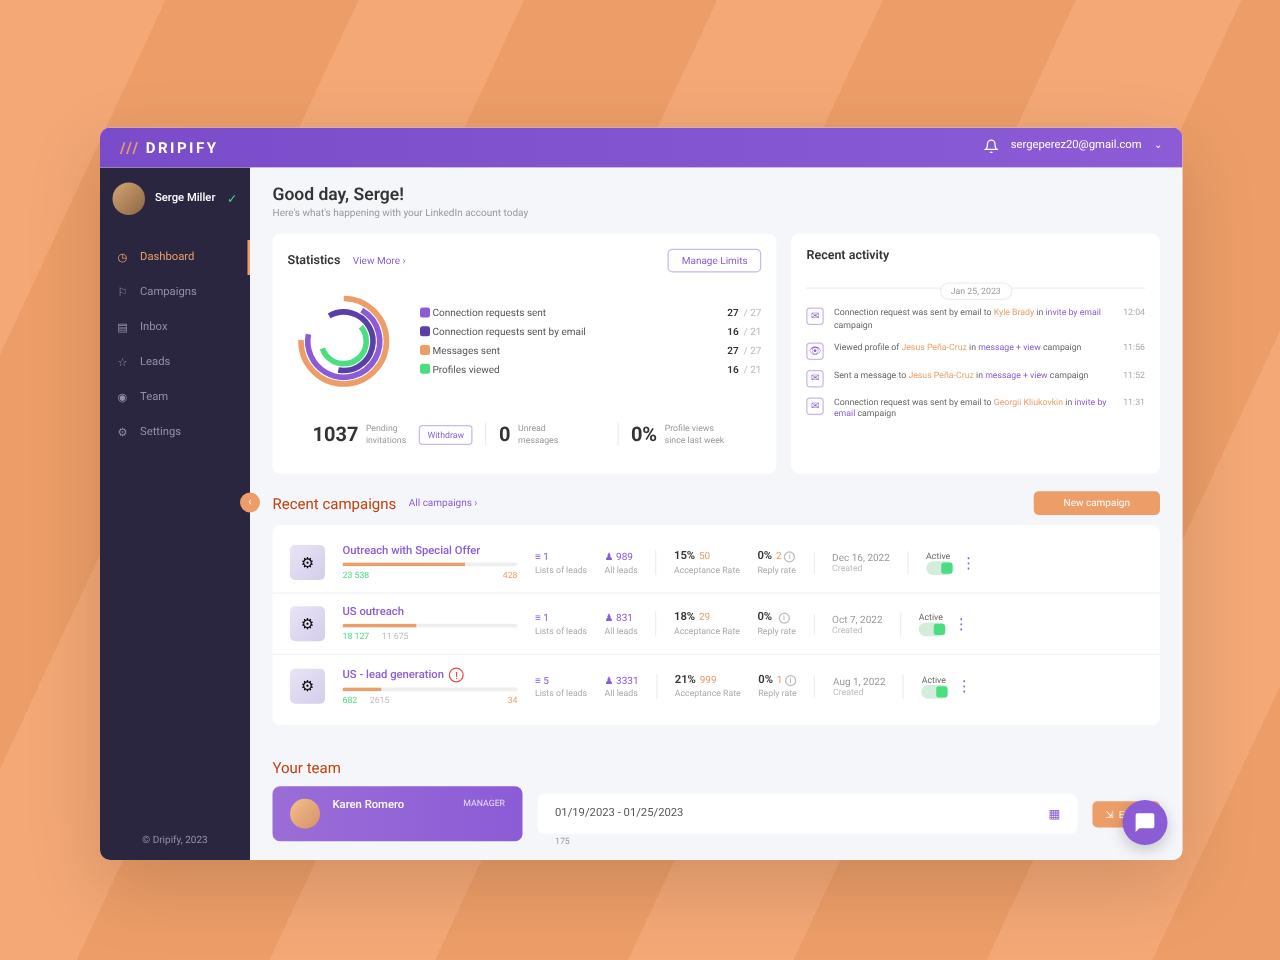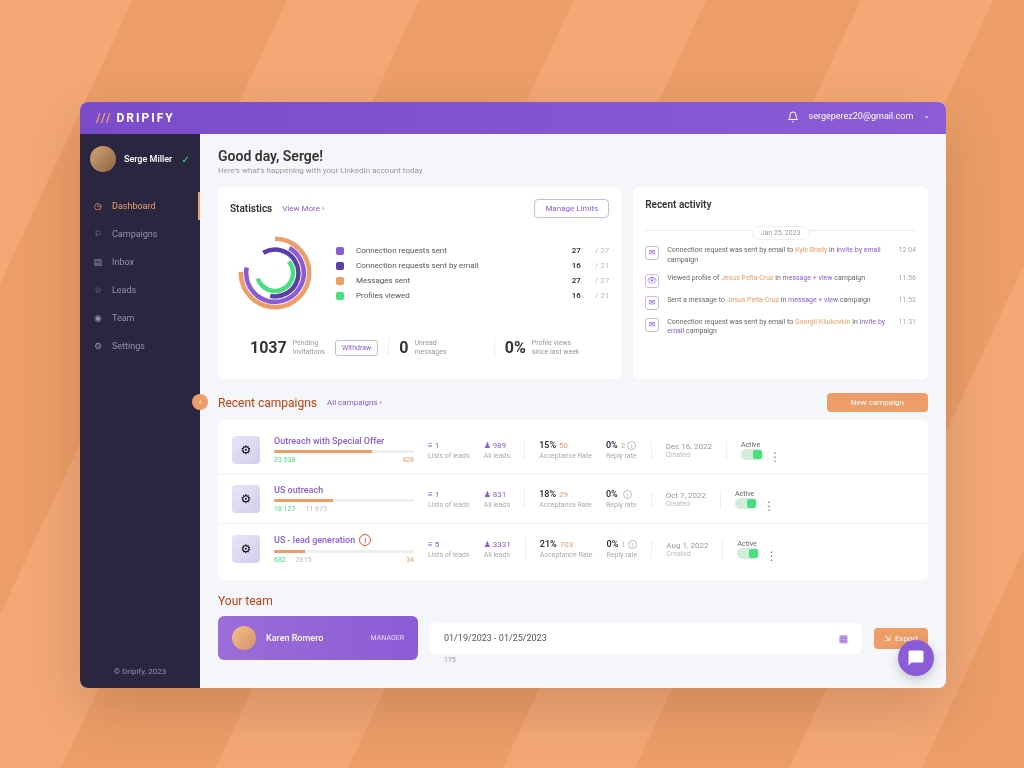--- a/index.html
+++ b/index.html
@@ -30,21 +30,21 @@
 .stats-row{display:flex;gap:12px;margin-top:12px}
 .card{background:#fff;border-radius:6px;padding:12px}
 .stats-card{flex:1.4}
 .card-header{display:flex;align-items:center;gap:10px;margin-bottom:10px}
 .card-title{font-size:10px;font-weight:600;color:#333}
 .view-more{font-size:8px;color:#8b5cd6;cursor:pointer}
 .manage-limits{margin-left:auto;font-size:8px;color:#8b5cd6;border:1px solid #c9b8ea;border-radius:4px;padding:4px 10px;cursor:pointer}
 .stats-body{display:flex;gap:16px;align-items:center}
 .donut{width:90px;height:90px;flex-shrink:0}
 .stat-list{flex:1;display:flex;flex-direction:column;gap:6px}
-.stat-row{display:flex;align-items:flex-end;gap:12px;font-size:8px}
+.stat-row{display:flex;align-items:flex-start;gap:2px;font-size:8px}
 .stat-dot{width:8px;height:8px;border-radius:2px}
 .stat-label{flex:1;color:#555}
 .stat-val{font-weight:600;color:#333}
 .stat-max{color:#bbb;margin-left:2px}
 .activity-card{flex:1;}
 .activity-date{text-align:center;font-size:7px;color:#999;border:1px solid #eee;border-radius:8px;padding:2px 8px;display:inline-block;margin:0 auto}
 .activity-date-wrap{text-align:center;margin-bottom:6px;position:relative}
 .activity-date-wrap::before{content:'';position:absolute;left:0;right:0;top:50%;height:1px;background:#eee;z-index:0}
 .activity-date{position:relative;background:#fff;z-index:1}
 .activity-list{display:flex;flex-direction:column;gap:8px}
@@ -78,30 +78,30 @@
 .camp-nums span:nth-child(3){color:#ed9e68;margin-left:auto}
 .camp-stat{display:flex;flex-direction:column;gap:2px}
 .camp-stat-top{font-size:8px;color:#8b5cd6;display:flex;align-items:center;gap:4px}
 .camp-stat-bot{font-size:7px;color:#aaa}
 .camp-pct{display:flex;flex-direction:column;gap:2px}
 .camp-pct-top{font-size:9px;color:#333;font-weight:600}
 .camp-pct-top .sub{font-size:8px;color:#ed9e68;font-weight:400;margin-left:3px}
 .camp-pct-bot{font-size:7px;color:#aaa}
 .camp-date{font-size:8px;color:#999}
 .camp-date-sub{font-size:7px;color:#bbb}
-.camp-status{display:flex;align-items:flex-end;gap:6px}
+.camp-status{display:flex;align-items:center;gap:6px}
 .status-badge{font-size:7px;color:#666}
 .toggle{width:22px;height:11px;background:#d4edda;border-radius:6px;position:relative}
 .toggle::after{content:'';position:absolute;right:1px;top:1px;width:9px;height:9px;background:#4ade80;border-radius:2px}
 .dots{color:#8b5cd6;font-size:12px;cursor:pointer;line-height:0.5}
 .camp-col{border-left:1px solid #eee;padding-left:14px}
 .alert-icon{width:12px;height:12px;border:1.5px solid #e74c3c;border-radius:50%;display:inline-flex;align-items:center;justify-content:center;color:#e74c3c;font-size:8px;margin-left:4px}
-.team-section{margin-top:14px}
+.team-section{margin-top:27px}
 .team-row{display:flex;gap:12px;align-items:center}
-.team-member{background:linear-gradient(90deg,#9b6dd7,#8b5cd6);border-radius:6px;padding:10px 14px;display:flex;align-items:center;gap:10px;width:200px}
+.team-member{background:linear-gradient(90deg,#9b6dd7,#8b5cd6);border-radius:6px;padding:10px 14px;display:flex;align-items:flex-start;gap:10px;width:200px}
 .team-avatar{width:24px;height:24px;border-radius:50%;background:linear-gradient(135deg,#f4c089,#d4916a)}
 .team-name{font-size:9px;color:#fff;font-weight:500}
 .team-role{font-size:7px;color:#e8dcf7;margin-left:auto}
 .date-range{flex:1;background:#fff;border-radius:6px;padding:10px 14px;display:flex;align-items:center;gap:8px;position:relative}
 .date-text{font-size:9px;color:#555}
 .cal-icon{margin-left:auto;color:#8b5cd6;font-size:10px}
 .date-sub{position:absolute;bottom:-10px;left:14px;font-size:7px;color:#999}
 .export-btn{background:#ed9e68;color:#fff;font-size:8px;padding:6px 10px;border-radius:4px;display:flex;align-items:center;gap:4px;cursor:pointer;border:none}
 .chat-fab{position:absolute;bottom:12px;right:12px;width:36px;height:36px;background:#8b5cd6;border-radius:50%;display:flex;align-items:center;justify-content:center;color:#fff;cursor:pointer;box-shadow:0 4px 12px rgba(0,0,0,0.2)}
 .info-icon{display:inline-flex;width:9px;height:9px;border:1px solid #bbb;border-radius:50%;align-items:center;justify-content:center;font-size:6px;color:#bbb;margin-left:2px}
@@ -356,21 +356,21 @@
     </div>
     <div class="camp-stat">
               <span class="camp-stat-top">≡ 5</span>
               <span class="camp-stat-bot">Lists of leads</span>
             </div>
     <div class="camp-stat">
               <span class="camp-stat-top">♟ 3331</span>
               <span class="camp-stat-bot">All leads</span>
             </div>
     <div class="camp-pct camp-col">
-              <span class="camp-pct-top">21%<span class="sub">703</span></span>
+              <span class="camp-pct-top">21%<span class="sub">999</span></span>
               <span class="camp-pct-bot">Acceptance Rate</span>
             </div>
     <div class="camp-pct">
               <span class="camp-pct-top">0%<span class="sub">1</span><span class="info-icon">i</span></span>
               <span class="camp-pct-bot">Reply rate</span>
             </div>
     <div class="camp-col">
               <div class="camp-date">Aug 1, 2022</div>
               <div class="camp-date-sub">Created</div>
             </div>

